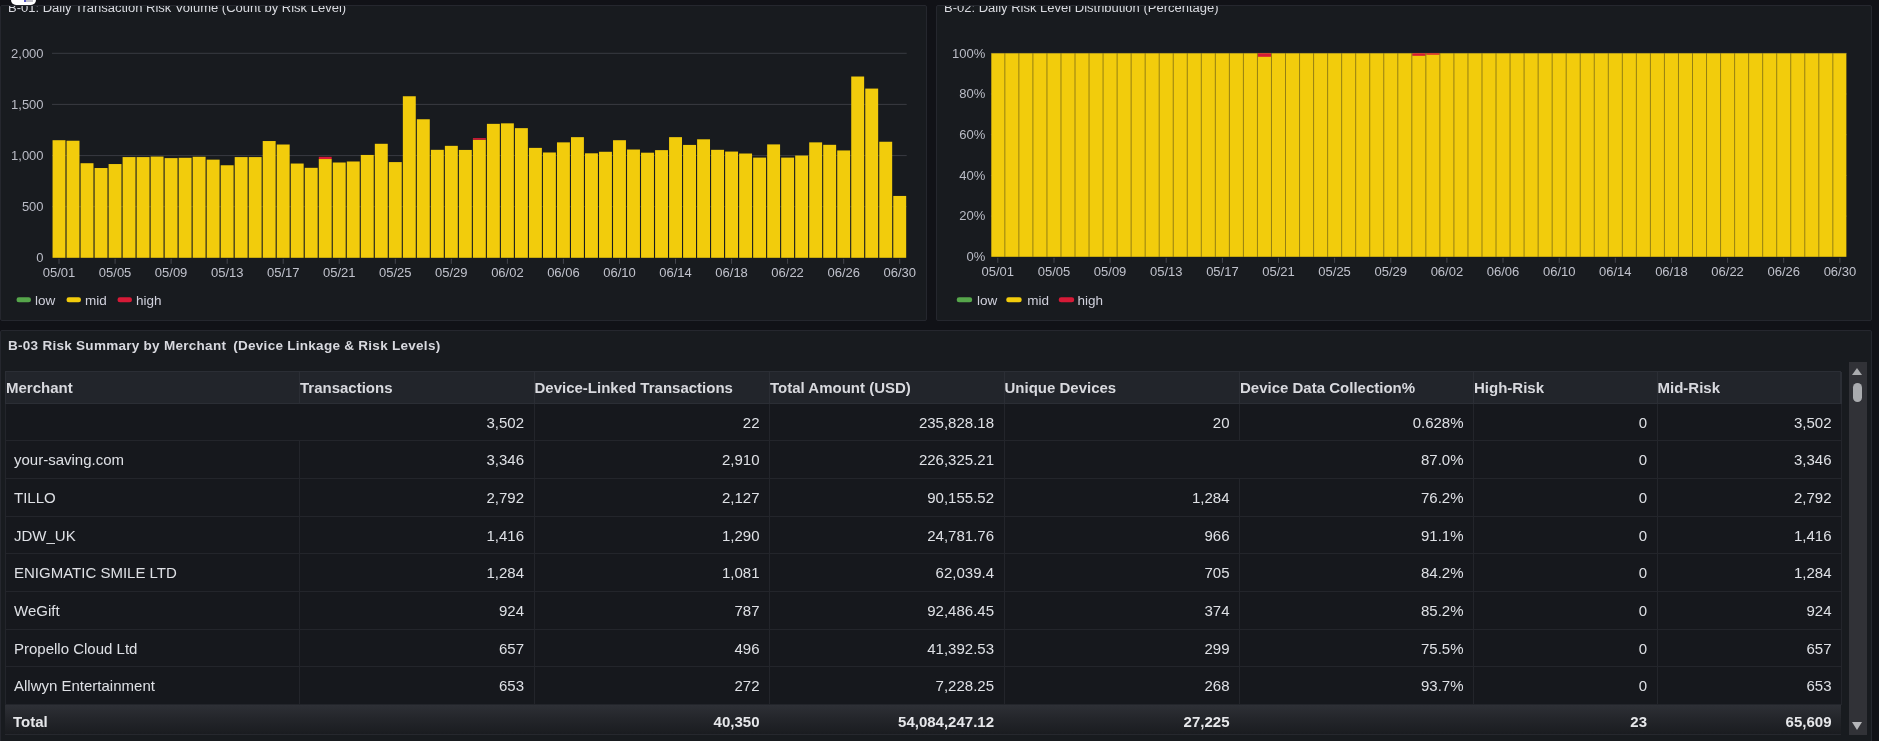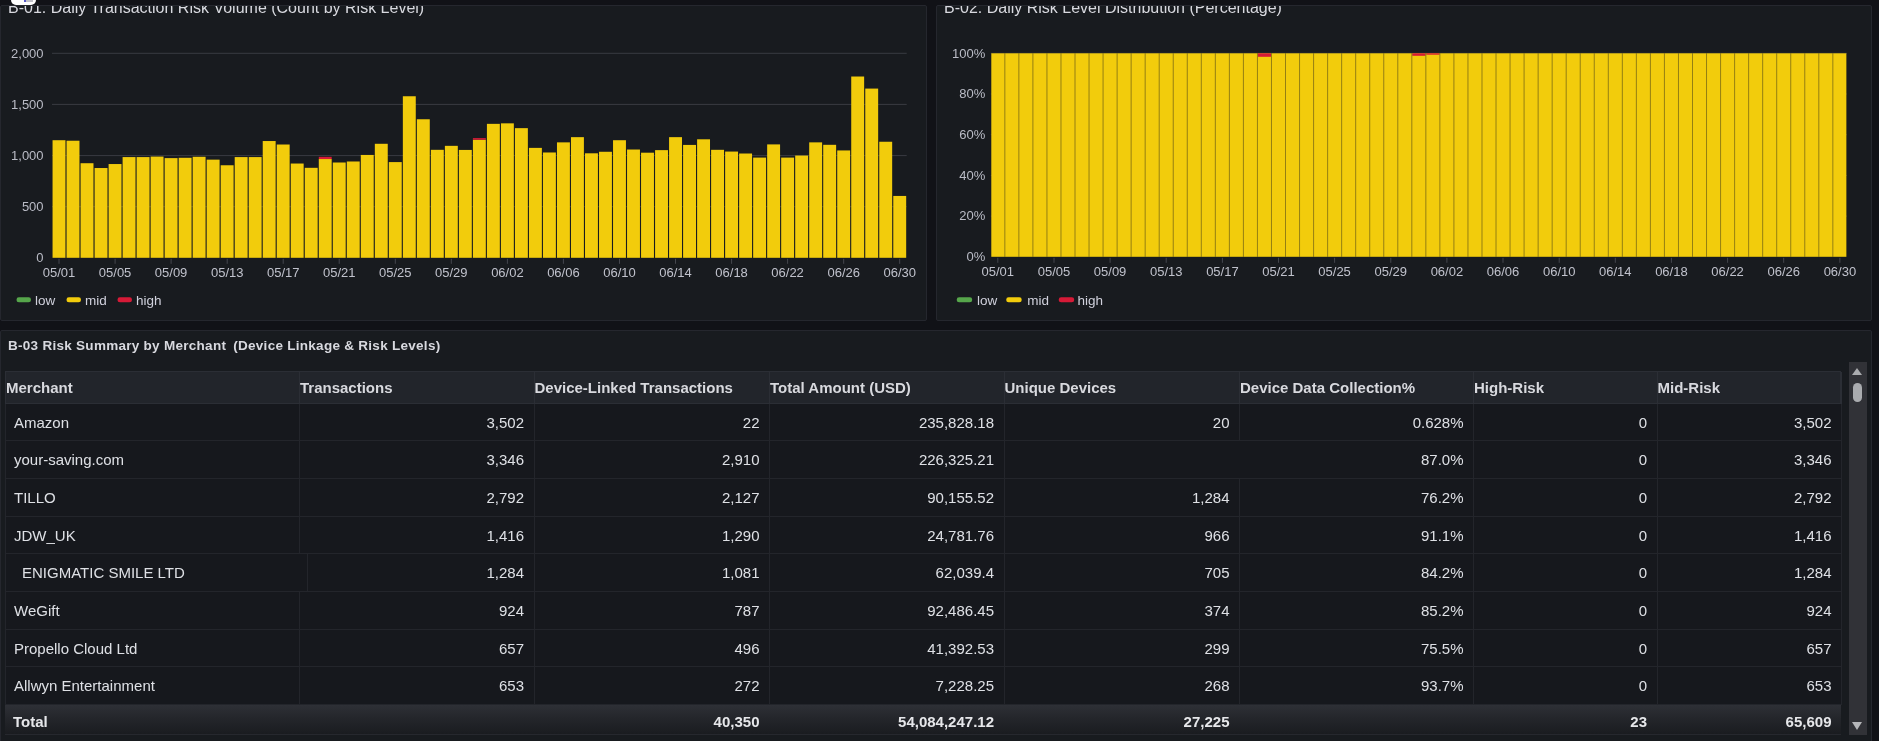--- a/index.html
+++ b/index.html
@@ -1,17 +1,17 @@
 <!DOCTYPE html>
 <html><head><meta charset="utf-8">
 <style>
 *{margin:0;padding:0;box-sizing:border-box}
 html,body{width:1879px;height:741px;overflow:hidden;background:#111217;font-family:"Liberation Sans",sans-serif}
 .panel{position:absolute;background:#181b1f;border:1px solid #25272e;border-radius:2px;overflow:hidden}
-.ptitle{position:absolute;left:7px;top:-6.1px;height:21px;line-height:18px;font-size:16px;font-weight:500;color:#d8d9df;white-space:nowrap}
+.ptitle{position:absolute;left:7px;top:-6.1px;height:21px;line-height:18px;font-size:13px;font-weight:500;color:#d8d9df;white-space:nowrap}
 svg text.ax{font-family:"Liberation Sans",sans-serif;font-size:13px;fill:#babcc6}
 svg text.axx{font-family:"Liberation Sans",sans-serif;font-size:13px;fill:#c0c2cc}
 svg text.leg{font-family:"Liberation Sans",sans-serif;font-size:13.5px;fill:#d0d1dc}
 .t3title{position:absolute;left:7px;top:7px;font-size:13.5px;font-weight:600;color:#d8d9df;letter-spacing:0.28px}
 .tbl{position:absolute;left:4px;top:40px;width:1836px}
 .thead{position:absolute;top:0;left:0;width:1836px;height:32.5px;background:#22252b;border:1px solid #2b2e35}
 .th{position:absolute;top:0;height:32.5px;line-height:31px;text-align:left;font-size:15px;font-weight:600;color:#d8d9de;border-right:1px solid #2b2e35}
 .tr{position:absolute;left:0;width:1836px;height:37.7px;background:#16181d;border-bottom:1px solid #23252b;border-left:1px solid #23252b}
 .td{position:absolute;top:0;height:37.7px;line-height:37.7px;font-size:15px;color:#dee0e5;border-right:1px solid #23252b;white-space:nowrap;overflow:hidden}
 .tdl{text-align:left;padding-left:8px}
@@ -267,21 +267,20 @@
         <div class="th" style="left:0px;width:294px">Merchant</div>
         <div class="th" style="left:528.5px;width:235.5px">Device-Linked Transactions</div>
         <div class="th" style="left:294px;width:234.5px">Transactions</div>
         <div class="th" style="left:764.0px;width:234.5px">Total Amount (USD)</div>
         <div class="th" style="left:998.5px;width:235.5px">Unique Devices</div>
         <div class="th" style="left:1234.0px;width:234px">Device Data Collection%</div>
         <div class="th" style="left:1468.0px;width:183.5px">High-Risk</div>
         <div class="th" style="left:1651.5px;width:184.5px">Mid-Risk</div>
       </div>
       <div class="tr" style="top:32.5px">
-        <div class="td tdl" style="left:0px;width:294px">Amazon</div>
         <div class="td tdr" style="left:294px;width:234.5px">3,502</div>
         <div class="td tdr" style="left:528.5px;width:235.5px">22</div>
         <div class="td tdr" style="left:764.0px;width:234.5px">235,828.18</div>
         <div class="td tdr" style="left:998.5px;width:235.5px">20</div>
         <div class="td tdr" style="left:1234.0px;width:234px">0.628%</div>
         <div class="td tdr" style="left:1468.0px;width:183.5px">0</div>
         <div class="td tdr" style="left:1651.5px;width:184.5px">3,502</div>
       </div>
       <div class="tr" style="top:70.2px">
         <div class="td tdl" style="left:0px;width:294px">your-saving.com</div>
@@ -306,21 +305,21 @@
         <div class="td tdl" style="left:0px;width:294px">JDW_UK</div>
         <div class="td tdr" style="left:294px;width:234.5px">1,416</div>
         <div class="td tdr" style="left:528.5px;width:235.5px">1,290</div>
         <div class="td tdr" style="left:764.0px;width:234.5px">24,781.76</div>
         <div class="td tdr" style="left:998.5px;width:235.5px">966</div>
         <div class="td tdr" style="left:1234.0px;width:234px">91.1%</div>
         <div class="td tdr" style="left:1468.0px;width:183.5px">0</div>
         <div class="td tdr" style="left:1651.5px;width:184.5px">1,416</div>
       </div>
       <div class="tr" style="top:183.3px">
-        <div class="td tdl" style="left:8px;width:294px">ENIGMATIC SMILE LTD</div>
+        <div class="td tdl" style="left:0px;width:294px">ENIGMATIC SMILE LTD</div>
         <div class="td tdr" style="left:294px;width:234.5px">1,284</div>
         <div class="td tdr" style="left:528.5px;width:235.5px">1,081</div>
         <div class="td tdr" style="left:764.0px;width:234.5px">62,039.4</div>
         <div class="td tdr" style="left:998.5px;width:235.5px">705</div>
         <div class="td tdr" style="left:1234.0px;width:234px">84.2%</div>
         <div class="td tdr" style="left:1468.0px;width:183.5px">0</div>
         <div class="td tdr" style="left:1651.5px;width:184.5px">1,284</div>
       </div>
       <div class="tr" style="top:221.0px">
         <div class="td tdl" style="left:0px;width:294px">WeGift</div>

